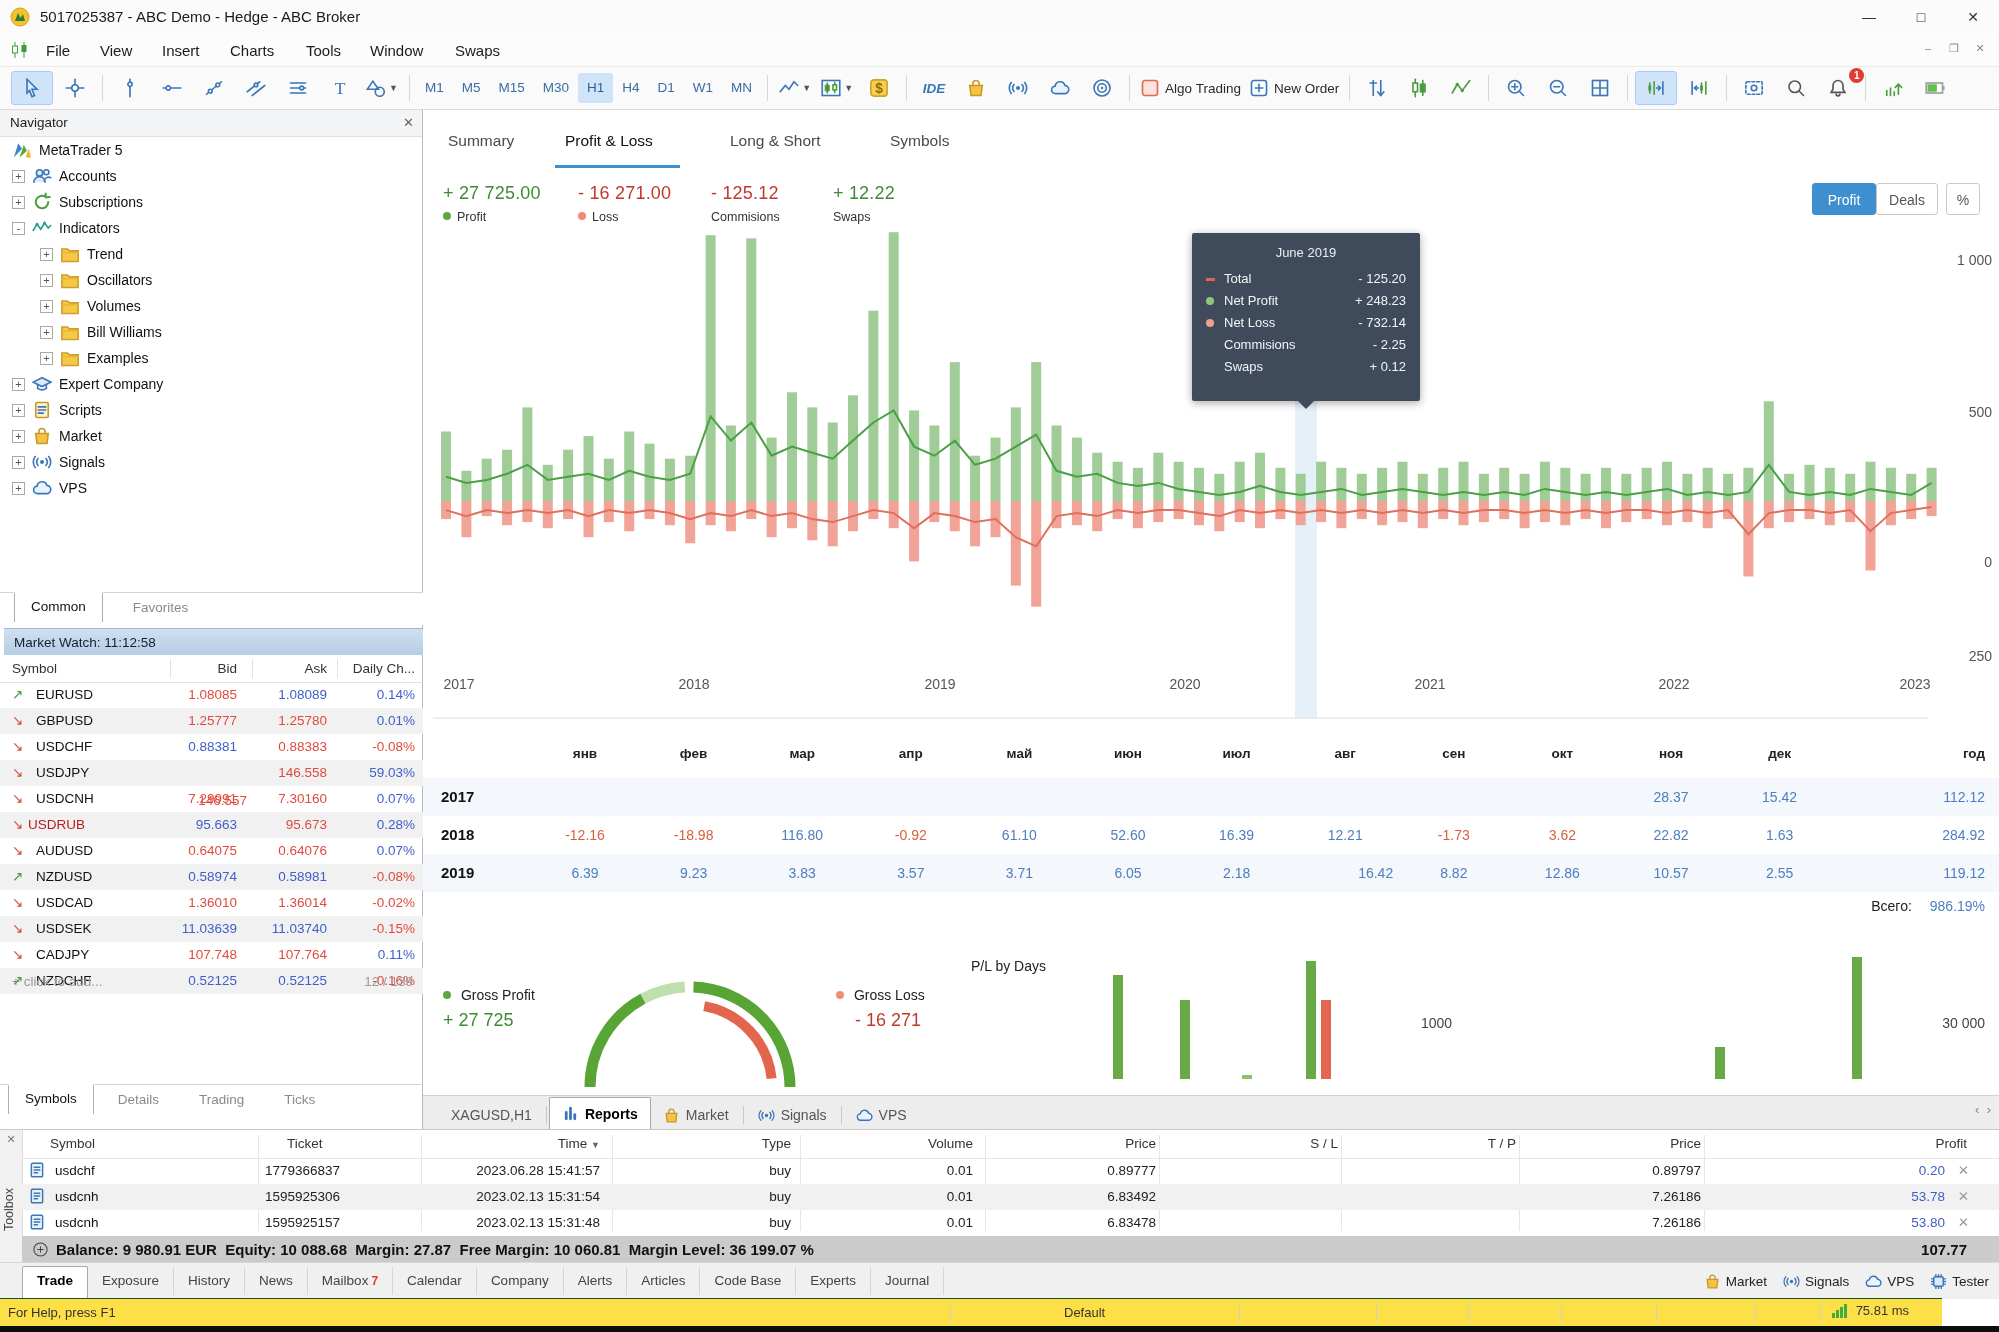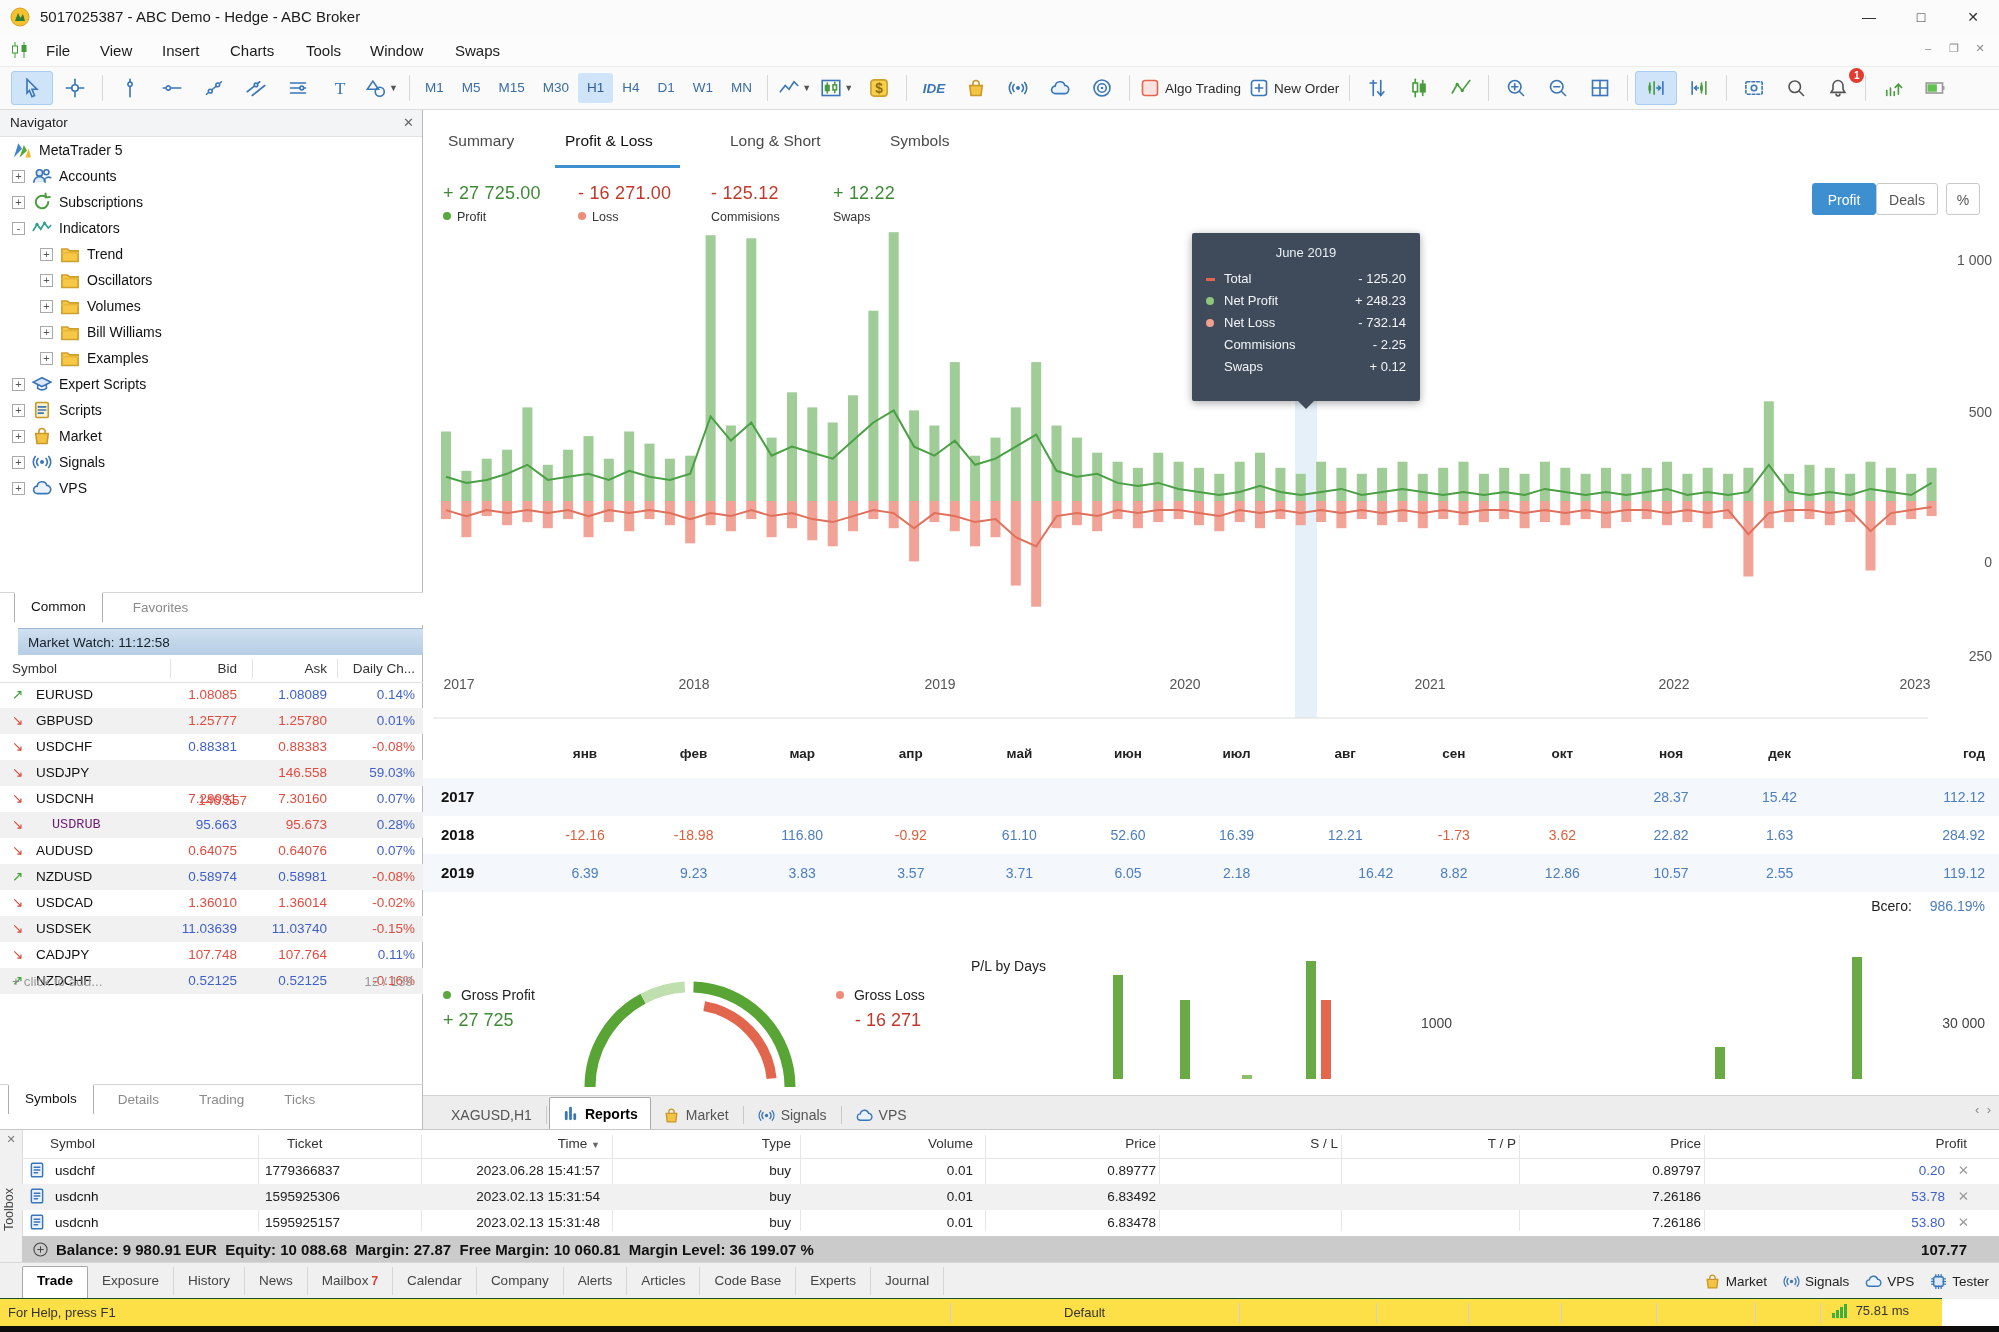--- a/index.html
+++ b/index.html
@@ -31,21 +31,21 @@
               line-height:26px;padding-left:10px;position:relative;}
   .panelx{position:absolute;right:8px;top:0;color:#666;font-size:13px;line-height:26px;}
   .treerow{height:26px;display:flex;align-items:center;font-size:14px;color:#111;position:relative;}
   .expander{width:13px;height:13px;border:1px solid #a9a9a9;background:#fff;font-size:11px;line-height:11px;
             text-align:center;color:#555;box-sizing:border-box;margin-right:7px;flex:none;}
   .tico{width:20px;height:20px;margin-right:7px;flex:none;}
   .tico svg{width:20px;height:20px;}
   #navtabs{position:absolute;left:0;top:482px;width:423px;height:32px;border-top:1px solid #d5d5d5;background:#fff;}
   .foottab{display:inline-block;height:26px;line-height:26px;padding:0 16px;font-size:13.5px;color:#8a8a8a;margin-top:2px;}
   .foottab.act{border:1px solid #adadad;border-top:2px solid #fff;margin-top:0;border-bottom:none;height:28px;color:#111;background:#fff;position:relative;top:-1px;}
-  #mwheader{position:absolute;left:18px;top:518px;width:508px;height:27px;background:linear-gradient(#cfe0f0,#b6cde4);
+  #mwheader{position:absolute;left:4px;top:518px;width:508px;height:27px;background:linear-gradient(#cfe0f0,#b6cde4);
             border-top:1px solid #9fb8cf;font-size:13.5px;color:#15202b;line-height:27px;padding-left:10px;box-sizing:border-box;}
   .mwhead{position:absolute;left:0;top:545px;width:423px;height:27px;border-bottom:1px solid #e2e2e2;font-size:13.5px;color:#333;}
   .mwcol{position:absolute;top:0;line-height:27px;}
   .mwrow{position:absolute;left:0;width:423px;height:26px;font-size:13.5px;}
   .mwrow.alt{background:#f1f1f1;}
   .mwcell{position:absolute;top:0;line-height:26px;}
   .red{color:#df4b3f;} .blue{color:#3f5fc9;}
   .dirup{color:#3fa037;} .dirdown{color:#d6493c;}
   #mwtabs{position:absolute;left:0;top:974px;width:423px;height:34px;border-top:1px solid #d5d5d5;}
   
@@ -546,21 +546,21 @@
         <span>Examples</span>
       </div>
       <div class="treerow" style="padding-left: 12px;">
         <span class="expander">+</span>
         <span class="tico"><svg viewBox="0 0 16 16" style="width:20px;height:20px;">
             <g stroke="#3a76b8" stroke-width="1.3" fill="none" stroke-linecap="round">
               <path d="M1 6.5 L8 3 L15 6.5 L8 10 Z" fill="#dceafc"></path>
               <path d="M4.5 8.5 v3 a6 6 0 0 0 7 0 v-3"></path>
             </g>
           </svg></span>
-        <span>Expert Scripts</span>
+        <span>Expert Company</span>
       </div>
       <div class="treerow" style="padding-left: 12px;">
         <span class="expander">+</span>
         <span class="tico"><svg viewBox="0 0 16 16" style="width:20px;height:20px;">
             <g stroke="#3a76b8" stroke-width="1.3" fill="none" stroke-linecap="round">
               <rect x="3" y="2" width="10" height="12" rx="1" fill="#fdf2cf" stroke="#c8992a"></rect>
               <line x1="5" y1="5.5" x2="11" y2="5.5"></line>
               <line x1="5" y1="8" x2="11" y2="8"></line>
               <line x1="5" y1="10.5" x2="9" y2="10.5"></line>
             </g>
@@ -644,21 +644,21 @@
       </div>
       <div class="mwrow" style="top: 676px;">
         <span class="mwcell dirdown" style="left:12px;">↘</span>
         <span class="mwcell" style="left:36px;color:#111;">USDCNH</span>
         <span class="mwcell red" style="right:186px;">7.29991</span>
         <span class="mwcell red" style="right:96px;">7.30160</span>
         <span class="mwcell blue" style="right:8px;">0.07%</span>
       </div>
       <div class="mwrow alt" style="top: 702px;">
         <span class="mwcell dirdown" style="left:12px;">↘</span>
-        <span class="mwcell" style="left:52px;color:#701a75;font-family:Liberation Mono, monospace;">USDRUB</span>
+        <span class="mwcell" style="left:28px;color:#b91c1c;">USDRUB</span>
         <span class="mwcell blue" style="right:186px;">95.663</span>
         <span class="mwcell red" style="right:96px;">95.673</span>
         <span class="mwcell blue" style="right:8px;">0.28%</span>
       </div>
       <div class="mwrow" style="top: 728px;">
         <span class="mwcell dirdown" style="left:12px;">↘</span>
         <span class="mwcell" style="left:36px;color:#111;">AUDUSD</span>
         <span class="mwcell red" style="right:186px;">0.64075</span>
         <span class="mwcell red" style="right:96px;">0.64076</span>
         <span class="mwcell blue" style="right:8px;">0.07%</span>

